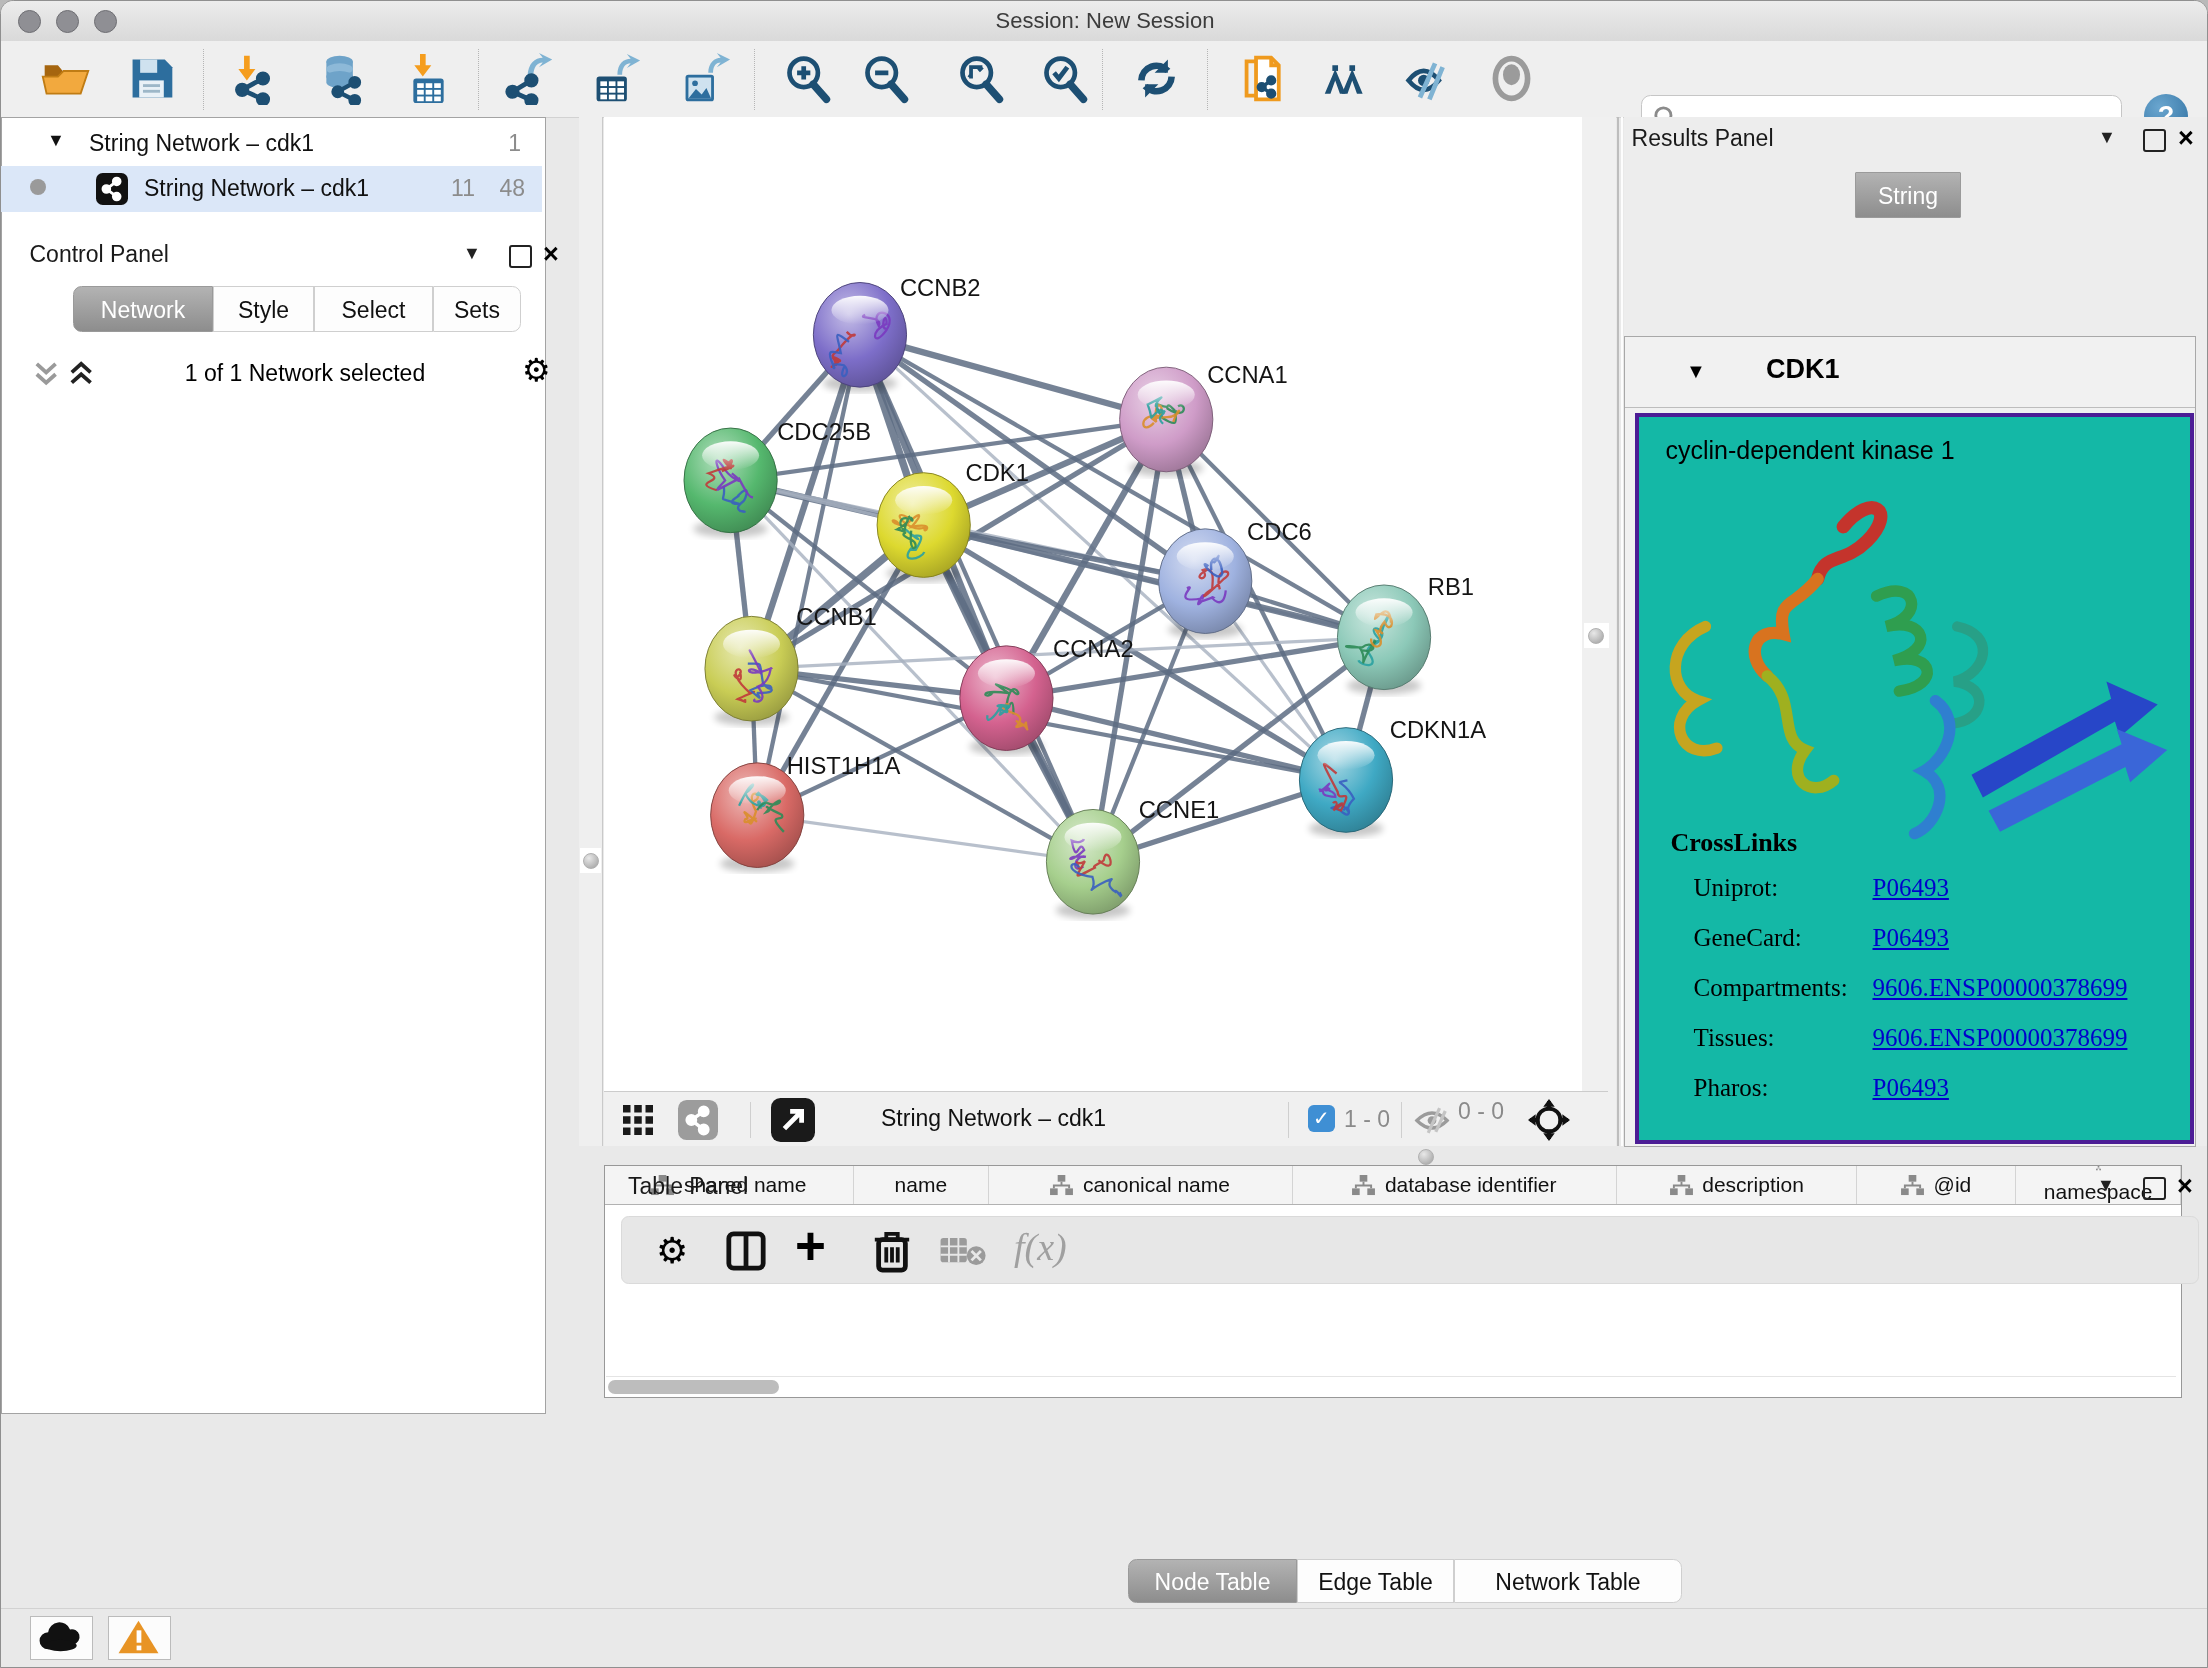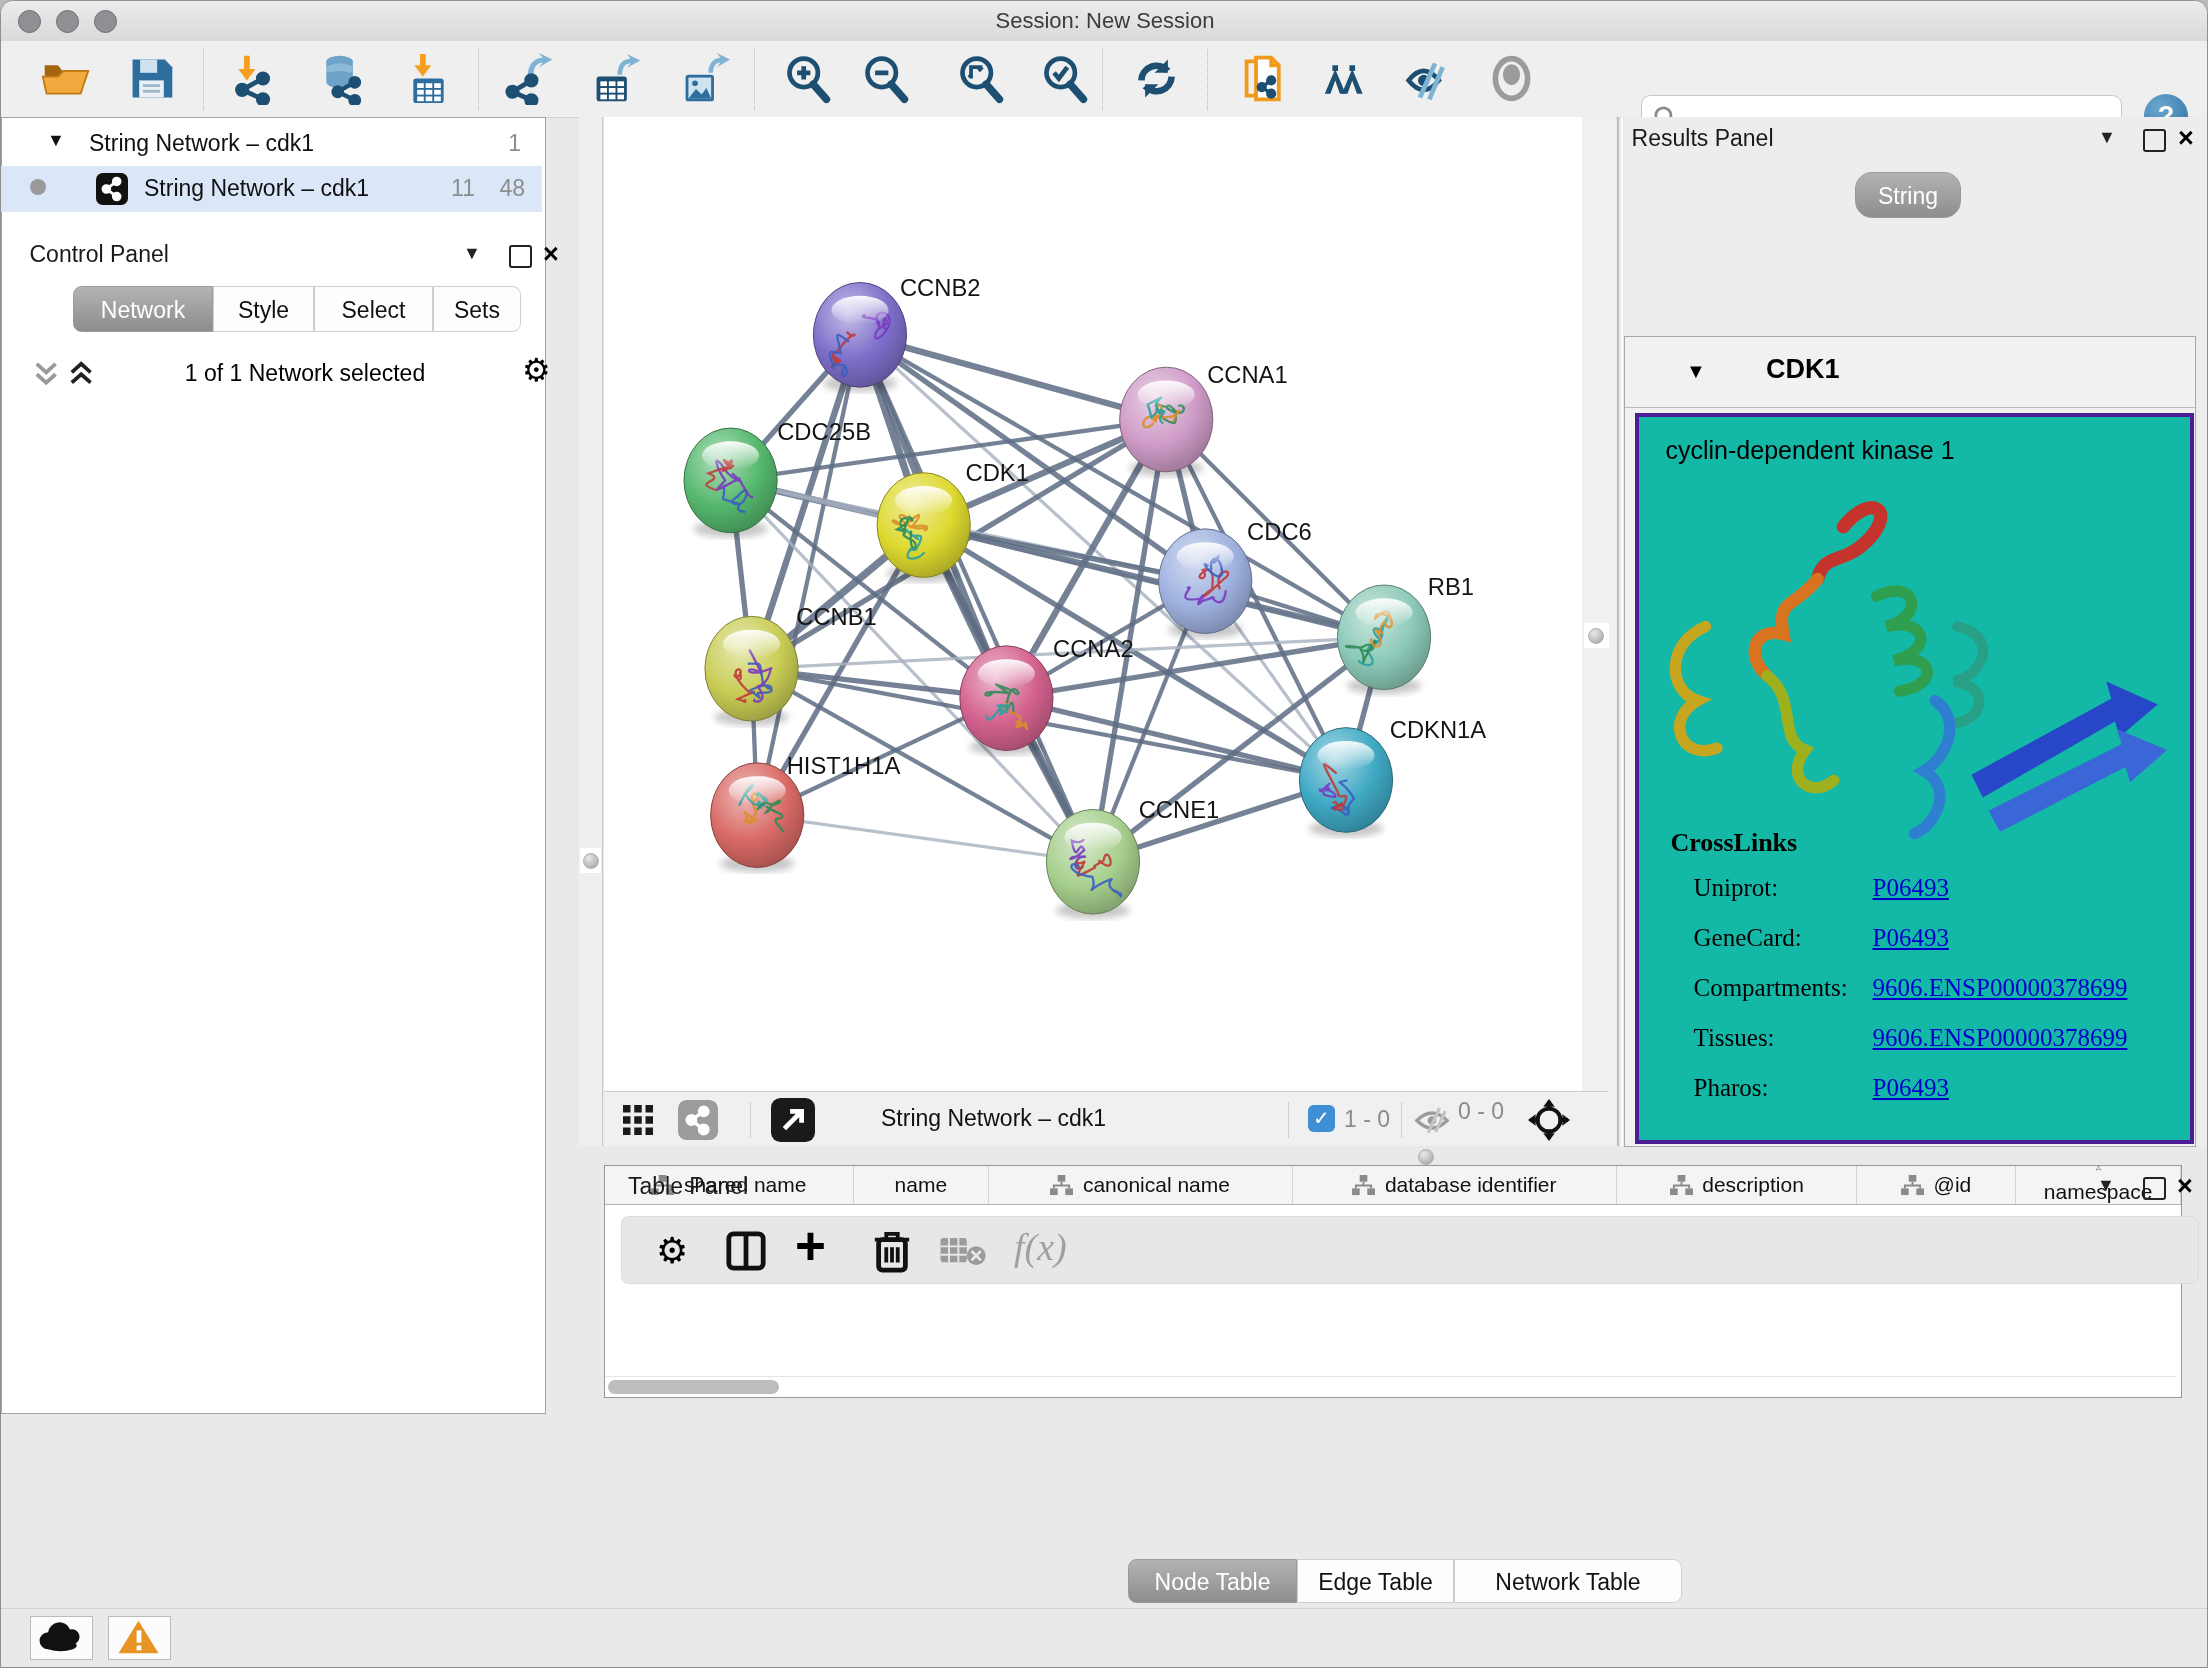--- a/index.html
+++ b/index.html
@@ -26,21 +26,21 @@
     font-weight:bold;text-align:center;line-height:44px;}
   
   .ptitle{font-size:23px;color:#1a1a1a;}
   .winbtn{font-size:21px;color:#222;}
   .sqbtn{width:19px;height:19px;border:2.4px solid #222;border-radius:2.9px;}
   .tab{display:inline-block;height:46px;line-height:46px;text-align:center;font-size:23px;
     background:#fdfdfd;color:#111;border:1px solid #cfcfcf;box-sizing:border-box;}
   .tab.sel{background:linear-gradient(#b3b3b3,#8d8d8d);color:#fff;border-color:#9a9a9a;}
   .tab.first{border-radius:8.6px 0 0 8.6px;}
   .tab.last{border-radius:0 8.6px 8.6px 0;}
-  .tab.only{border-radius:17px;}
+  .tab.only{border-radius:1px;}
   
   .treebox{left:24px;top:278px;width:545px;height:1297px;background:#fff;border:1.9px solid #a3a3a3;box-sizing:border-box;}
   .trow{position:absolute;left:0;width:541px;height:42px;font-size:23px;color:#111;}
   .trow .cnt{position:absolute;color:#8c8c8c;}
   .selrow{background:#dbe7f8;}
   .sharebadge{position:absolute;width:32px;height:32px;background:#111;border-radius:6.7px;}
   
   .canvas{left:603px;top:116px;width:978px;height:1060px;background:#fff;}
   .netfooter{left:603px;top:1090px;width:1004px;height:55px;background:#f0f0f0;
     border-top:1px solid #cccccc;border-bottom:1px solid #c9c9c9;}

